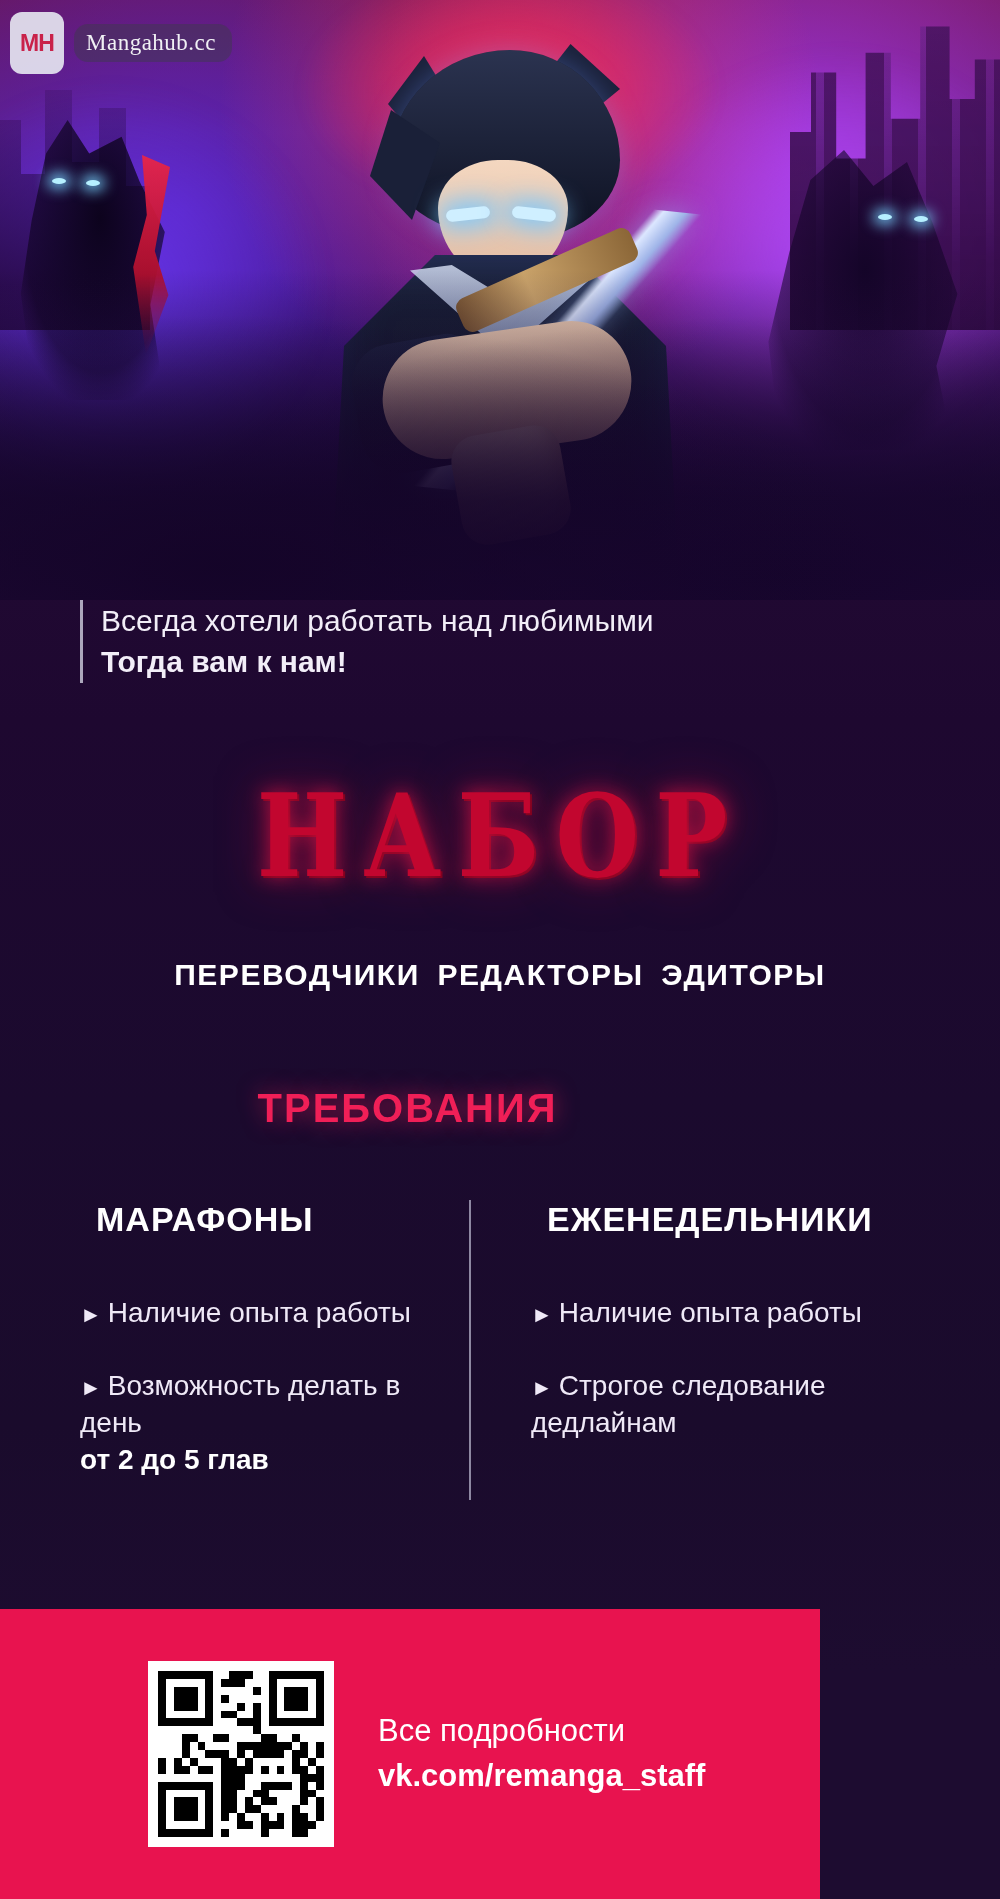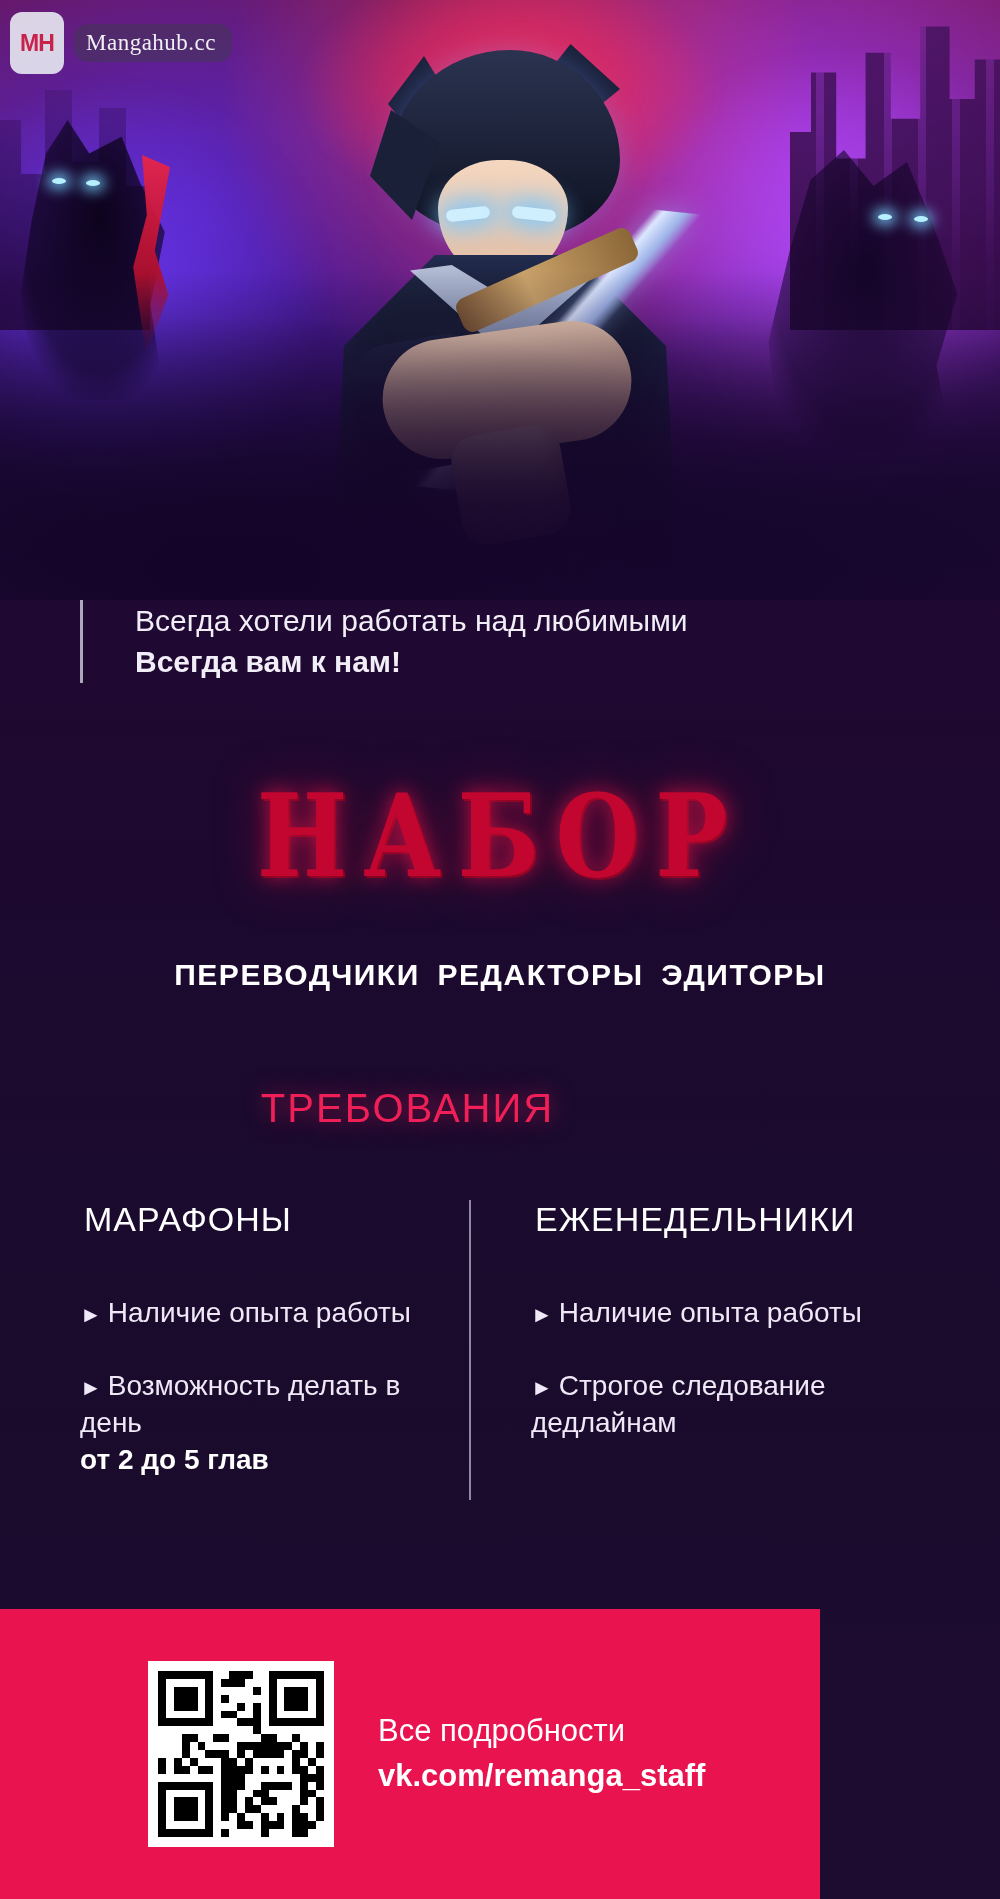--- a/index.html
+++ b/index.html
@@ -242,21 +242,21 @@
     letter-spacing: 0.5px;
     font-family: Liberation Serif, serif;
   }
 
   
   .intro {
     position: absolute;
     left: 80px; top: 600px;
     width: 790px;
     display: flex;
-    gap: 52px;
+    gap: 18px;
   }
   .intro .bar {
     width: 3px;
     background: rgba(220,220,235,0.75);
     flex: 0 0 3px;
   }
   .intro .lines {
     color: #f2eef8;
     font-size: 30px;
     line-height: 1.38;
@@ -294,21 +294,21 @@
     letter-spacing: 1.5px;
   }
   .roles span { margin: 0 4px; }
 
   .req-title {
     position: absolute;
     left: 0; top: 1086px;
     width: 815px;
     text-align: center;
     color: #f01f57;
-    font-weight: normal;
+    font-weight: bold;
     font-size: 40px;
     letter-spacing: 2px;
     text-shadow: 0 0 22px rgba(240,30,90,0.6);
   }
 
   
   .columns {
     position: absolute;
     left: 80px; top: 1200px;
     width: 840px;
@@ -319,24 +319,24 @@
   }
   .col.right { padding-left: 60px; }
   .divider {
     width: 2px;
     background: rgba(220,220,240,0.6);
     margin: 0 0 0 0;
     height: 300px;
     flex: 0 0 2px;
   }
   .col h3 {
-    margin: 0 0 56px 4px;
+    margin: 0 0 56px 16px;
     color: #ffffff;
     font-size: 34px;
-    font-weight: normal;
+    font-weight: bold;
     letter-spacing: 1px;
   }
   .bullet {
     color: #efe9f7;
     font-size: 28px;
     line-height: 1.32;
     margin-bottom: 36px;
     margin-top: 16px;
   }
   .bullet .tri { color: #efe9f7; margin-right: 6px; font-size: 22px; }
@@ -416,21 +416,21 @@
 
   <div class="watermark">
     <div class="mh-logo">MH</div>
     <div class="mh-text">Mangahub.cc</div>
   </div>
 
   <div class="intro">
     <div class="bar"></div>
     <div class="lines">
       <div>Всегда хотели работать над любимыми</div>
-      <div class="bold">Всегда вам к нам!</div>
+      <div class="bold">Тогда вам к нам!</div>
     </div>
   </div>
 
   <div class="nabor">НАБОР</div>
 
   <div class="roles">
     <span>ПЕРЕВОДЧИКИ</span>
     <span>РЕДАКТОРЫ</span>
     <span>ЭДИТОРЫ</span>
   </div>

